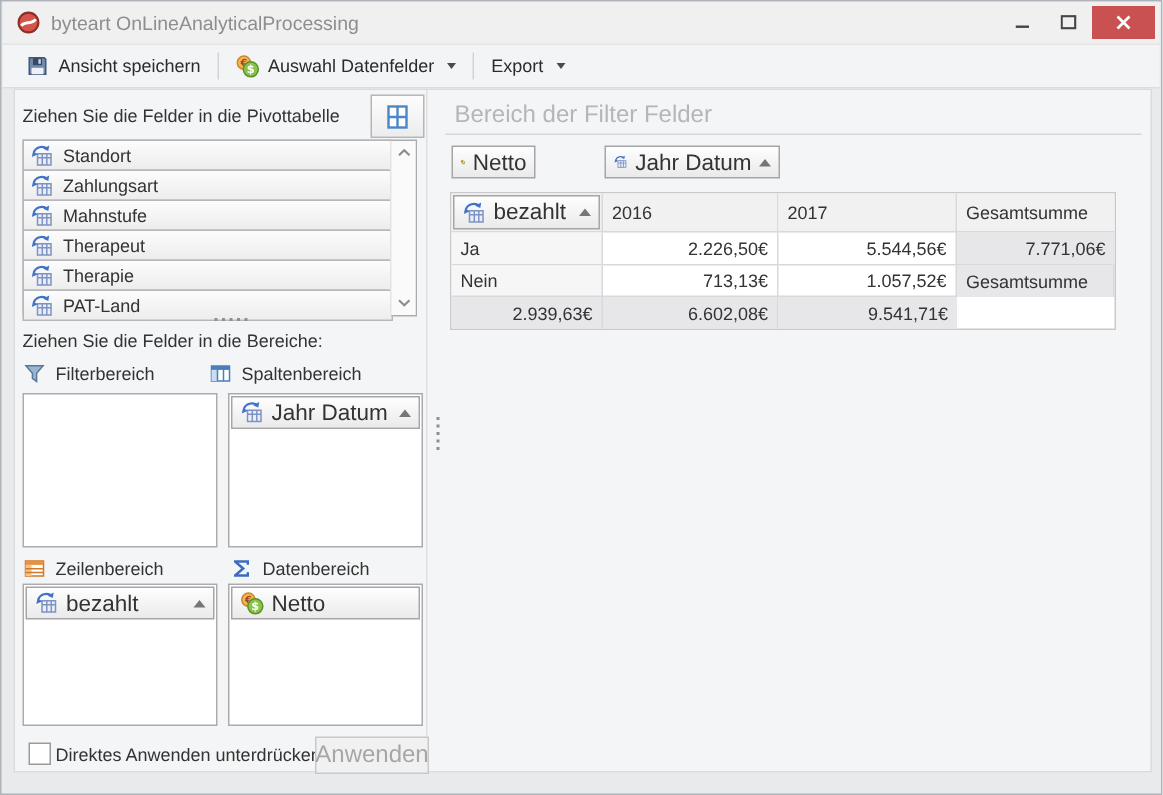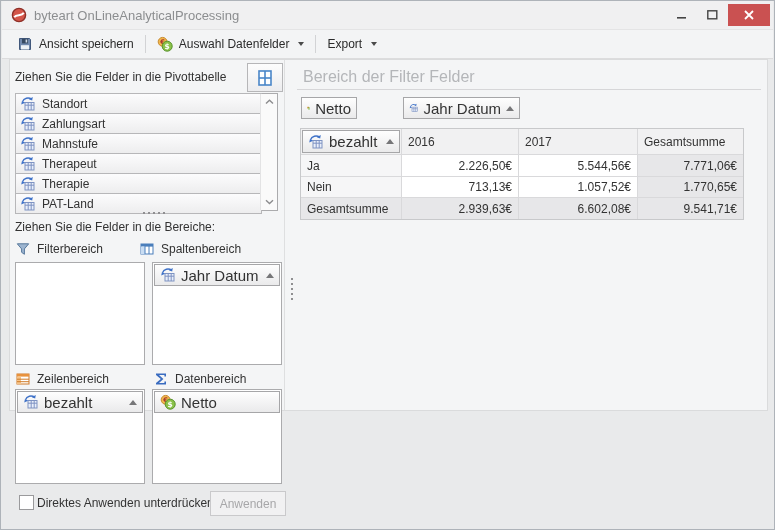--- a/index.html
+++ b/index.html
@@ -18,21 +18,21 @@
 
   
   .toolbar{position:absolute;left:1px;top:29px;right:1px;height:28px;background:#f3f4f5;
            border-bottom:1px solid #dcdcdd;display:flex;align-items:center;padding-left:7px;}
   .tbtn{display:flex;align-items:center;gap:6px;padding:0 8px;height:24px;font-size:12px;color:#2b2b2b;}
   .tsep{width:1px;height:18px;background:#d2d3d5;margin:0 3px;}
   .caret{width:0;height:0;border-left:3.5px solid transparent;border-right:3.5px solid transparent;
          border-top:4px solid #4a4a4a;margin-left:3px;}
 
   
-  .frame{position:absolute;left:8px;top:58px;width:759px;height:352px;background:#f4f5f6;
+  .frame{position:absolute;left:8px;top:58px;width:759px;height:456px;background:#f4f5f6;
          border:1px solid #dadbdc;box-sizing:border-box;}
   .vdivider{position:absolute;left:274px;top:0;bottom:0;width:1px;background:#dedfe0;}
 
   .lbl{position:absolute;font-size:12px;color:#333;white-space:nowrap;}
 
   .layoutbtn{position:absolute;left:237px;top:3px;width:34px;height:27px;border:1px solid #b6b6b8;
              background:linear-gradient(#fdfdfd,#ececee);display:flex;align-items:center;justify-content:center;}
 
   
   .listbox{position:absolute;left:5px;top:33px;width:263px;height:118px;background:#fff;
@@ -54,21 +54,21 @@
   .fbtn{display:flex;align-items:center;gap:5px;border:1px solid #a6a6a8;
         background:linear-gradient(#fefefe,#eaeaeb);padding:0 5px;font-size:15px;height:22px;
         box-sizing:border-box;color:#333;white-space:nowrap;}
   .fbtn .asc{margin-left:auto;}
   .asc{width:0;height:0;border-left:4px solid transparent;border-right:4px solid transparent;
        border-bottom:5px solid #767678;}
   .abox .fbtn{margin:1px;}
 
   .cb{position:absolute;left:9px;top:435px;width:13px;height:13px;border:1px solid #9a9a9c;background:#fff;}
   .applybtn{position:absolute;left:200px;top:431px;width:74px;height:23px;border:1px solid #c9c9cb;
-            background:#f1f1f2;color:#a7a7a9;font-size:12px;display:flex;align-items:center;justify-content:center;}
+            background:#f1f1f2;color:#a7a7a9;font-size:16px;display:flex;align-items:center;justify-content:center;}
 
   
   .filterzone{position:absolute;left:287px;top:0;right:6px;height:29px;border-bottom:1px solid #d6d6d8;}
   .filterzone span{position:absolute;left:6px;top:8px;font-size:16px;color:#b4b6b9;}
   .nettobtn{position:absolute;left:291px;top:37px;width:56px;}
   .jahrbtn{position:absolute;left:393px;top:37px;width:117px;}
 
   .pivot{position:absolute;left:290px;top:68px;display:grid;
          grid-template-columns:101px 117px 119px 105px;grid-template-rows:26px 22px 21px 21px;
          border:1px solid #c8c9cb;background:#fff;}
@@ -344,21 +344,20 @@
       <div class="pc hdr last">Gesamtsumme</div>
 
       <div class="pc rowlbl">Ja</div>
       <div class="pc num">2.226,50€</div>
       <div class="pc num">5.544,56€</div>
       <div class="pc num gray last">7.771,06€</div>
 
       <div class="pc rowlbl">Nein</div>
       <div class="pc num">713,13€</div>
       <div class="pc num">1.057,52€</div>
-      <div class="pc num gray last">1.770,65€</div>
 
       <div class="pc rowlbl gray bot">Gesamtsumme</div>
       <div class="pc num gray bot">2.939,63€</div>
       <div class="pc num gray bot">6.602,08€</div>
       <div class="pc num gray bot last">9.541,71€</div>
     </div>
   </div>
 
 </div>
 

